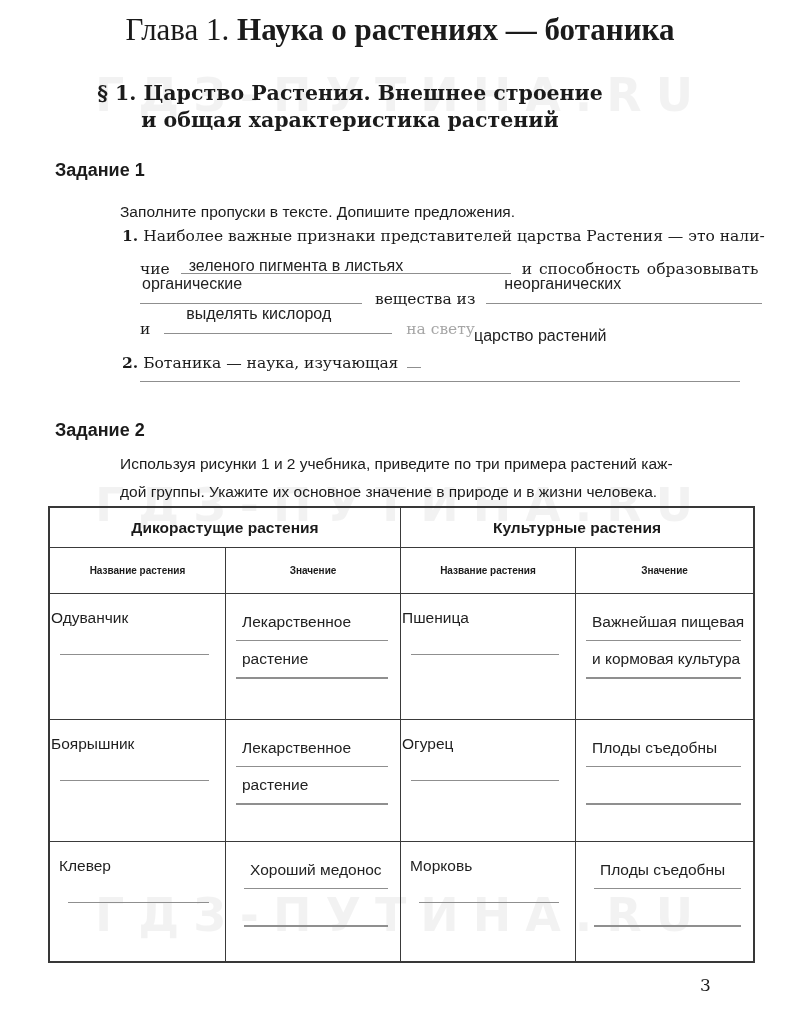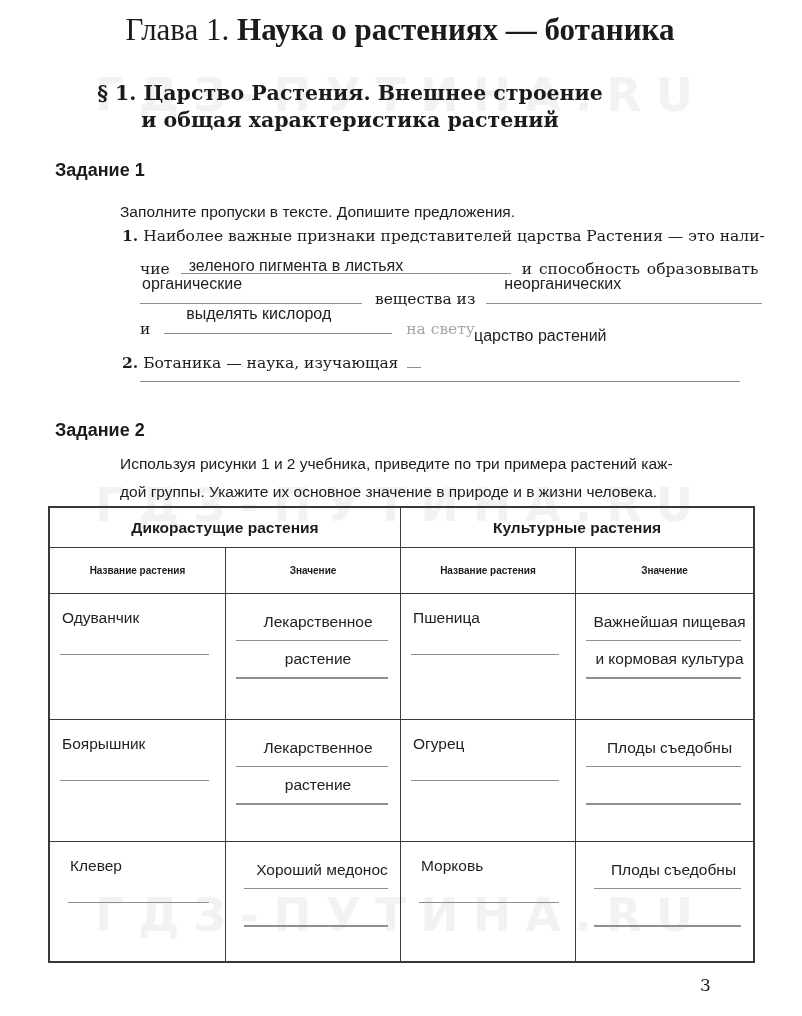--- a/index.html
+++ b/index.html
@@ -42,26 +42,26 @@
           grid-template-columns:176px 175px 175px 1fr;
           grid-template-rows:40px 46px 126px 122px 1fr;}
   .tcell{position:relative;box-sizing:border-box;border-right:1.5px solid #3a3a3a;
          border-bottom:1.5px solid #3a3a3a;}
   .lastcol{border-right:none;}
   .lastrow{border-bottom:none;margin-left:8px;}
   .ghead{grid-column:span 2;display:flex;align-items:center;justify-content:center;
          font-weight:700;font-size:15.5px;}
   .chead{display:flex;align-items:center;justify-content:center;font-weight:700;font-size:10px;
          text-align:center;}
-  .namecell .nm{display:block;padding:15px 8px 0 12px;font-size:15.5px;color:#1f1f1f;}
+  .namecell .nm{display:block;padding:15px 8px 0 1px;font-size:15.5px;color:#1f1f1f;}
   .namecell .wline{position:absolute;left:10px;right:16px;top:60px;height:1px;background:#8f8f8f;}
   .valcell .ruled{position:absolute;left:10px;right:12px;top:10px;bottom:8px;
         background-image:repeating-linear-gradient(to bottom,transparent,transparent 36px,#8f8f8f 36px,#8f8f8f 37.5px);}
   .valcell .vtext{position:relative;font-size:15.5px;line-height:37px;color:#222;
-        padding:9px 6px 0 16px;text-align:center;}
+        padding:9px 6px 0 16px;}
 
   .pageno{position:absolute;top:975px;left:700px;font-size:17px;
           font-family:"DejaVu Serif",serif;}
 </style>
 </head>
 <body>
 
 <div id="page">
 
   <div class="wm" style="top:68px">ГДЗ-ПУТИНА.RU</div>

